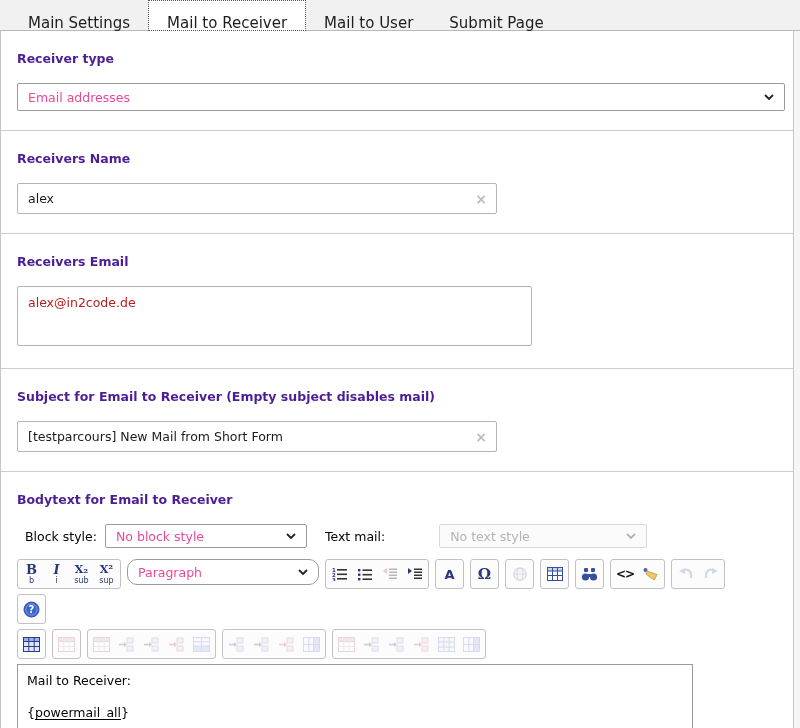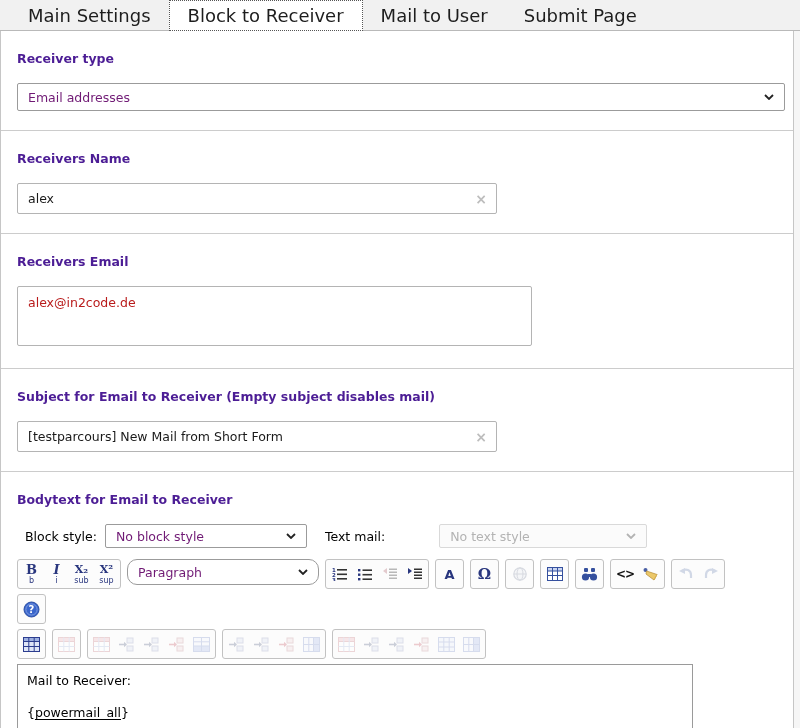--- a/index.html
+++ b/index.html
@@ -7,39 +7,39 @@
   body {
     font-family: "DejaVu Sans", "Liberation Sans", sans-serif;
     background:#f6f6f6; color:#000; font-size:12.5px;
   }
   
   .tabbar{
     height:31px; background:#f1f1f1; border-bottom:1px solid #b9b9b9;
     display:flex; align-items:stretch; padding-left:10px; position:relative; z-index:2;
   }
   .tab{
-    padding:0 18px; line-height:31px; font-size:18px; color:#1d1d1d; cursor:pointer;
+    padding:8px 18px; line-height:31px; font-size:15px; color:#1d1d1d; cursor:pointer;
     white-space:nowrap;
   }
   .tab.active{
     background:#fff; border:1px dotted #555; line-height:29px; margin-bottom:-1px;
   }
   
   .panel{
     background:#fff; border-left:1px solid #c6c6c6; border-right:1px solid #c6c6c6;
     margin-right:6px; min-height:697px;
   }
   .section{ padding:20px 16px 19px 16px; border-bottom:1px solid #cccccc; background:#fff; }
   .section:last-child{ border-bottom:none; }
   .field-label{ font-weight:bold; font-size:12.5px; color:#4c1d95; margin-bottom:17px; }
   
   .sel{
     height:28px; border:1px solid #9b9b9b; border-radius:2px; background:#fff;
     display:flex; align-items:center; justify-content:space-between;
-    padding:0 10px; font-size:12.5px; color:#701a75; cursor:pointer;
+    padding:0 10px; font-size:12.5px; color:#ec4899; cursor:pointer;
   }
   .sel.small{ height:24px; }
   .sel.disabled{ border-color:#d9d9d9; background:#fbfbfb; color:#b3b3b3; cursor:default;margin-left:46px; }
   .chev{ flex:0 0 auto; margin-left:8px; }
   .inp-wrap{ position:relative; width:480px; }
   .inp{
     width:100%; height:31px; border:1px solid #b4b4b4; border-radius:2px;
     padding:0 40px 0 10px; font-size:12.5px; color:#1a1a1a; background:#fff;
     font-family:"DejaVu Sans","Liberation Sans",sans-serif; outline:none;
   }
@@ -81,21 +81,21 @@
     text-decoration-line:underline; text-decoration-style:wavy;
     text-decoration-color:#e00000; text-decoration-thickness:1px;
     text-underline-offset:2px; text-decoration-skip-ink:none;text-decoration:underline;
   }
 </style>
 </head>
 <body>
 
 <div class="tabbar">
   <div class="tab">Main Settings</div>
-  <div class="tab active">Block to Receiver</div>
+  <div class="tab active">Mail to Receiver</div>
   <div class="tab">Mail to User</div>
   <div class="tab">Submit Page</div>
 </div>
 
 <div class="panel">
 
   <div class="section">
     <div class="field-label">Receiver type</div>
     <div class="sel" style="width:768px;">
       <span>Email addresses</span>

